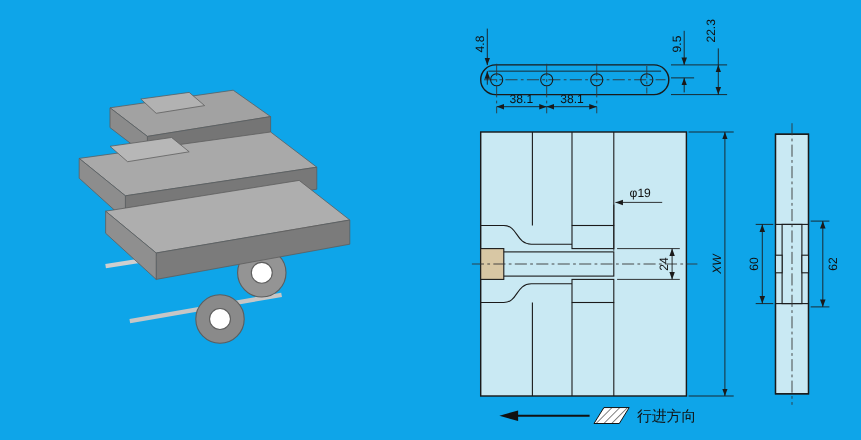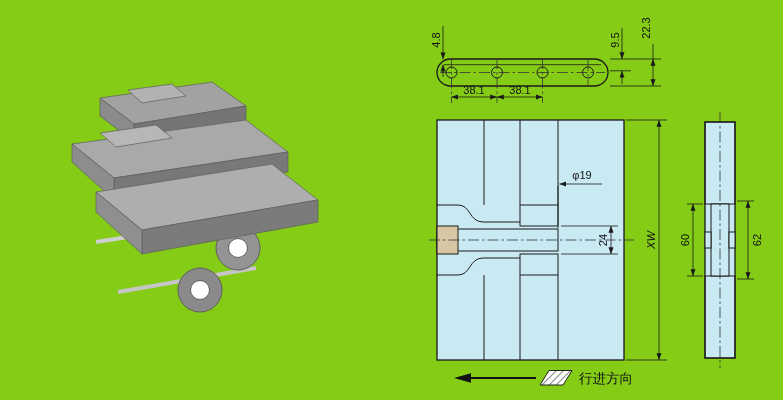--- a/index.html
+++ b/index.html
@@ -1,18 +1,18 @@
 <!DOCTYPE html>
 <html style="--plate-fill: #c9e9f3; --pin-fill: #d8c7a4; --line-color: #1a1a1a; --photo-light: #aeaeae; --photo-mid: #8f8f8f; --photo-dark: #7a7a7a;"><head>
 <meta charset="utf-8">
 <style>
   * { margin:0; padding:0; box-sizing:border-box; }
   html,body { width:783px; height:400px; background:#ffffff; overflow:hidden;
               font-family:"Liberation Sans", sans-serif; }
-  .canvas { position:relative; width:783px; height:400px; background:#84cc16; }
+  .canvas { position:relative; width:783px; height:400px; background:#0ea5e9; }
   svg { display:block; }
   .obj  { stroke:var(--line-color,#1a1a1a); stroke-width:1.3; fill:none; }
   .med  { stroke:var(--line-color,#1a1a1a); stroke-width:1;   fill:none; }
   .thin { stroke:var(--line-color,#1a1a1a); stroke-width:0.8; fill:none; }
   .cl   { stroke:#333; stroke-width:0.8; stroke-dasharray:11 3 2.5 3; fill:none; }
   .plate{ fill:var(--plate-fill,#c9e9f3); }
   .pin  { fill:var(--pin-fill,#d8c7a4); }
   .dim-text { font-size:11px; fill:#111; font-family:"Liberation Sans", sans-serif; }
   .dim-italic { font-style:italic; }
   .dir-text { font-size:13.5px; fill:#111; font-family:"Liberation Sans", sans-serif; }

